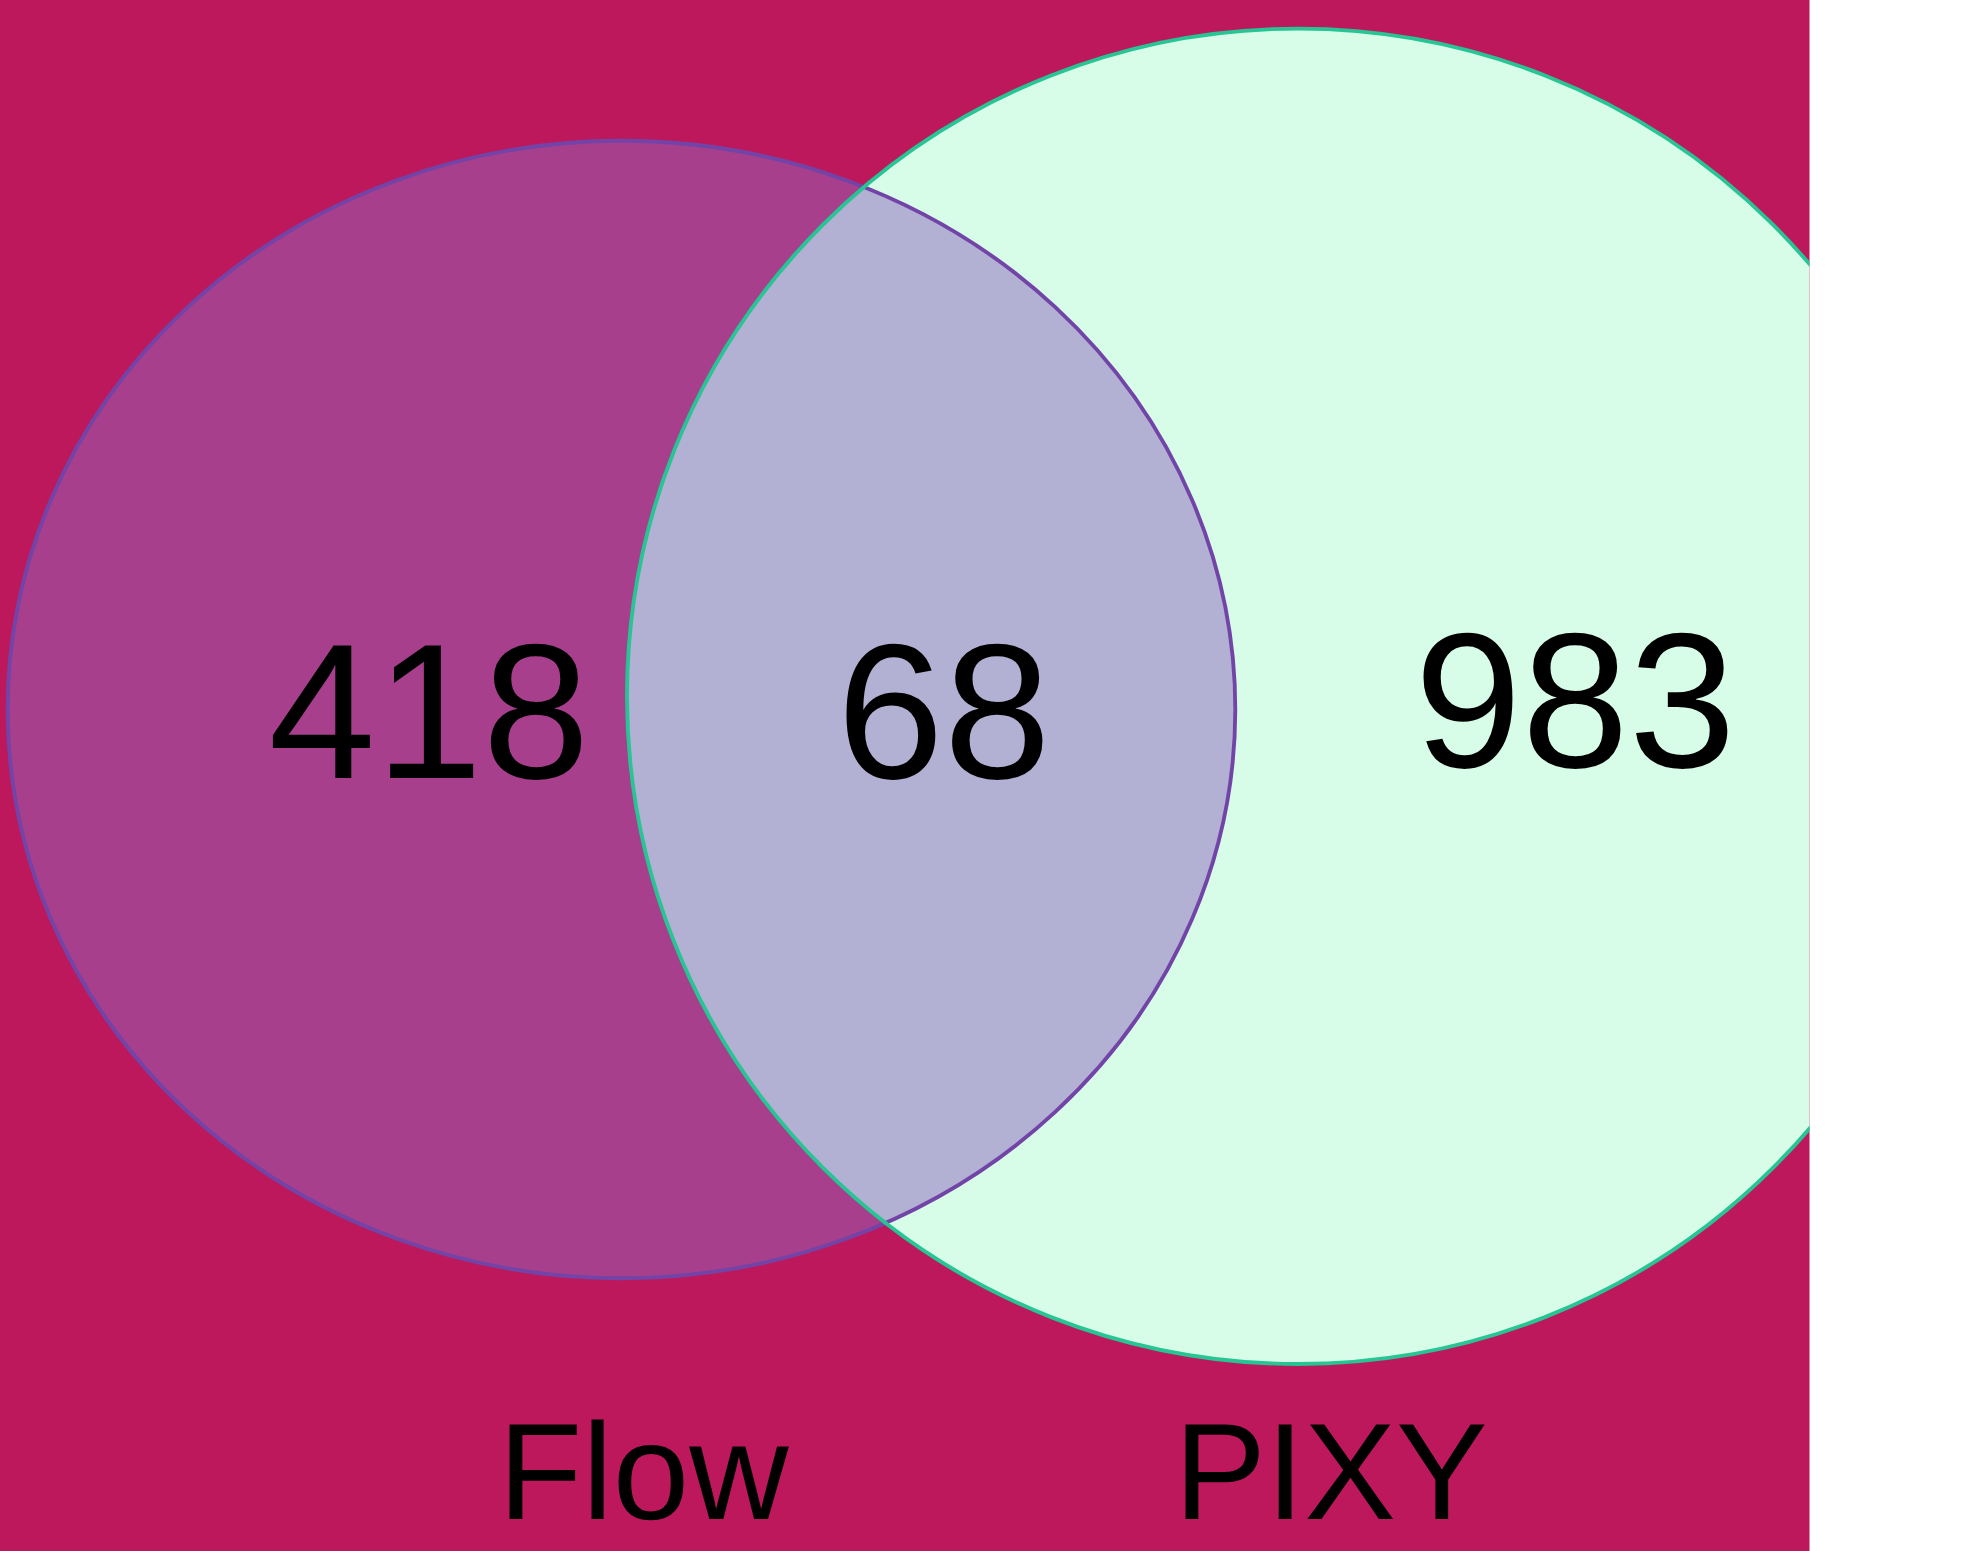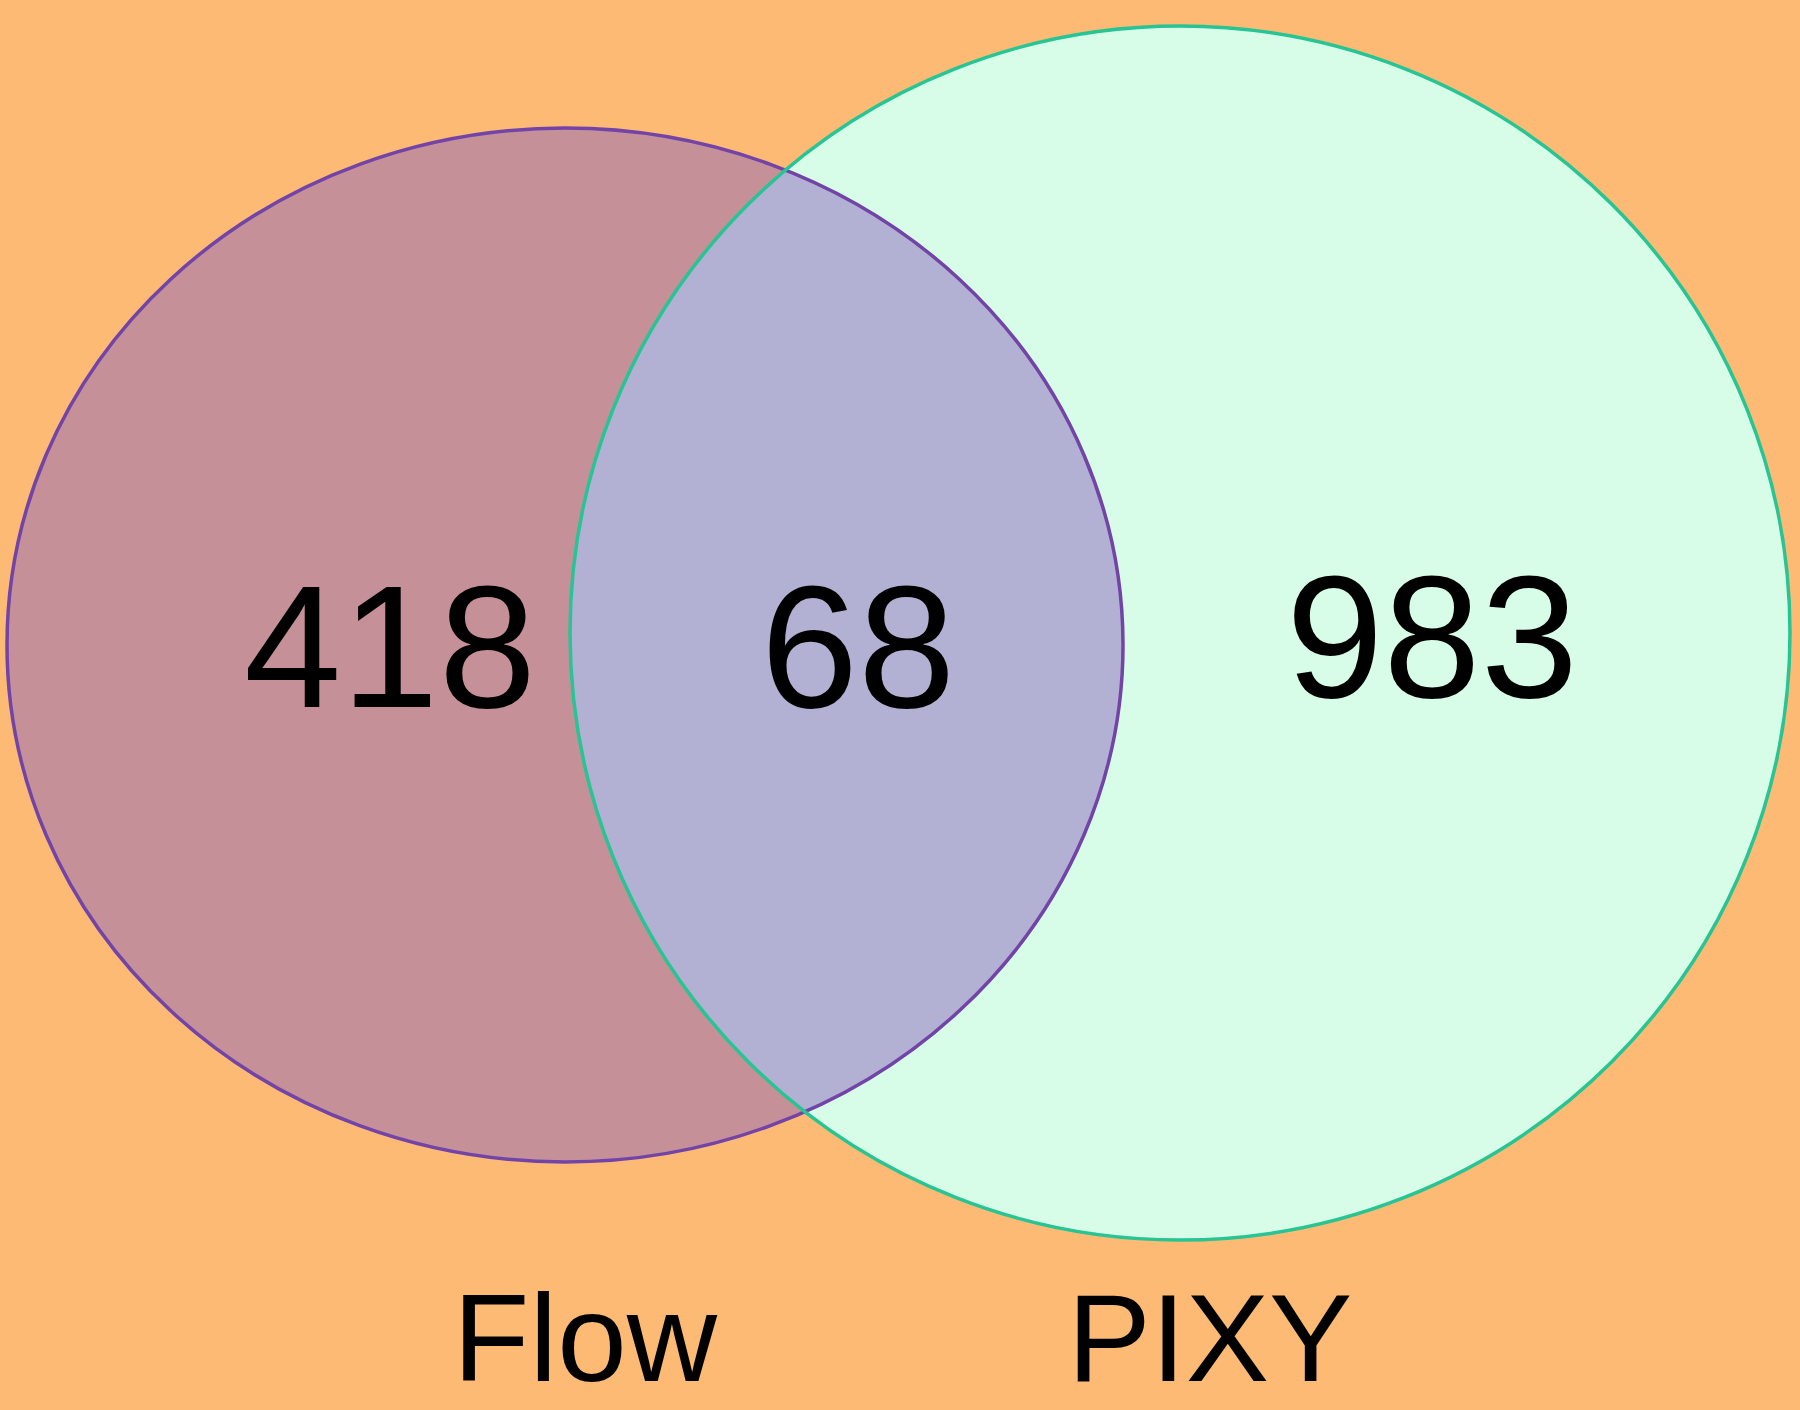--- a/index.html
+++ b/index.html
@@ -2,23 +2,23 @@
 <html><head>
 <meta charset="utf-8">
 <style>
   html, body {
     margin: 0;
     padding: 0;
     background: #ffffff;
   }
   .stage {
     position: relative;
-    width: 1800px;
+    width: 1645px;
     height: 1410px;
-    background: #fdba74;
+    background: #be185d;
     overflow: hidden;
   }
   svg {
     display: block;
     width: 1800px;
     height: 1410px;
   }
   .count {
     font-family: "Liberation Sans", sans-serif;
     font-size: 175px;

